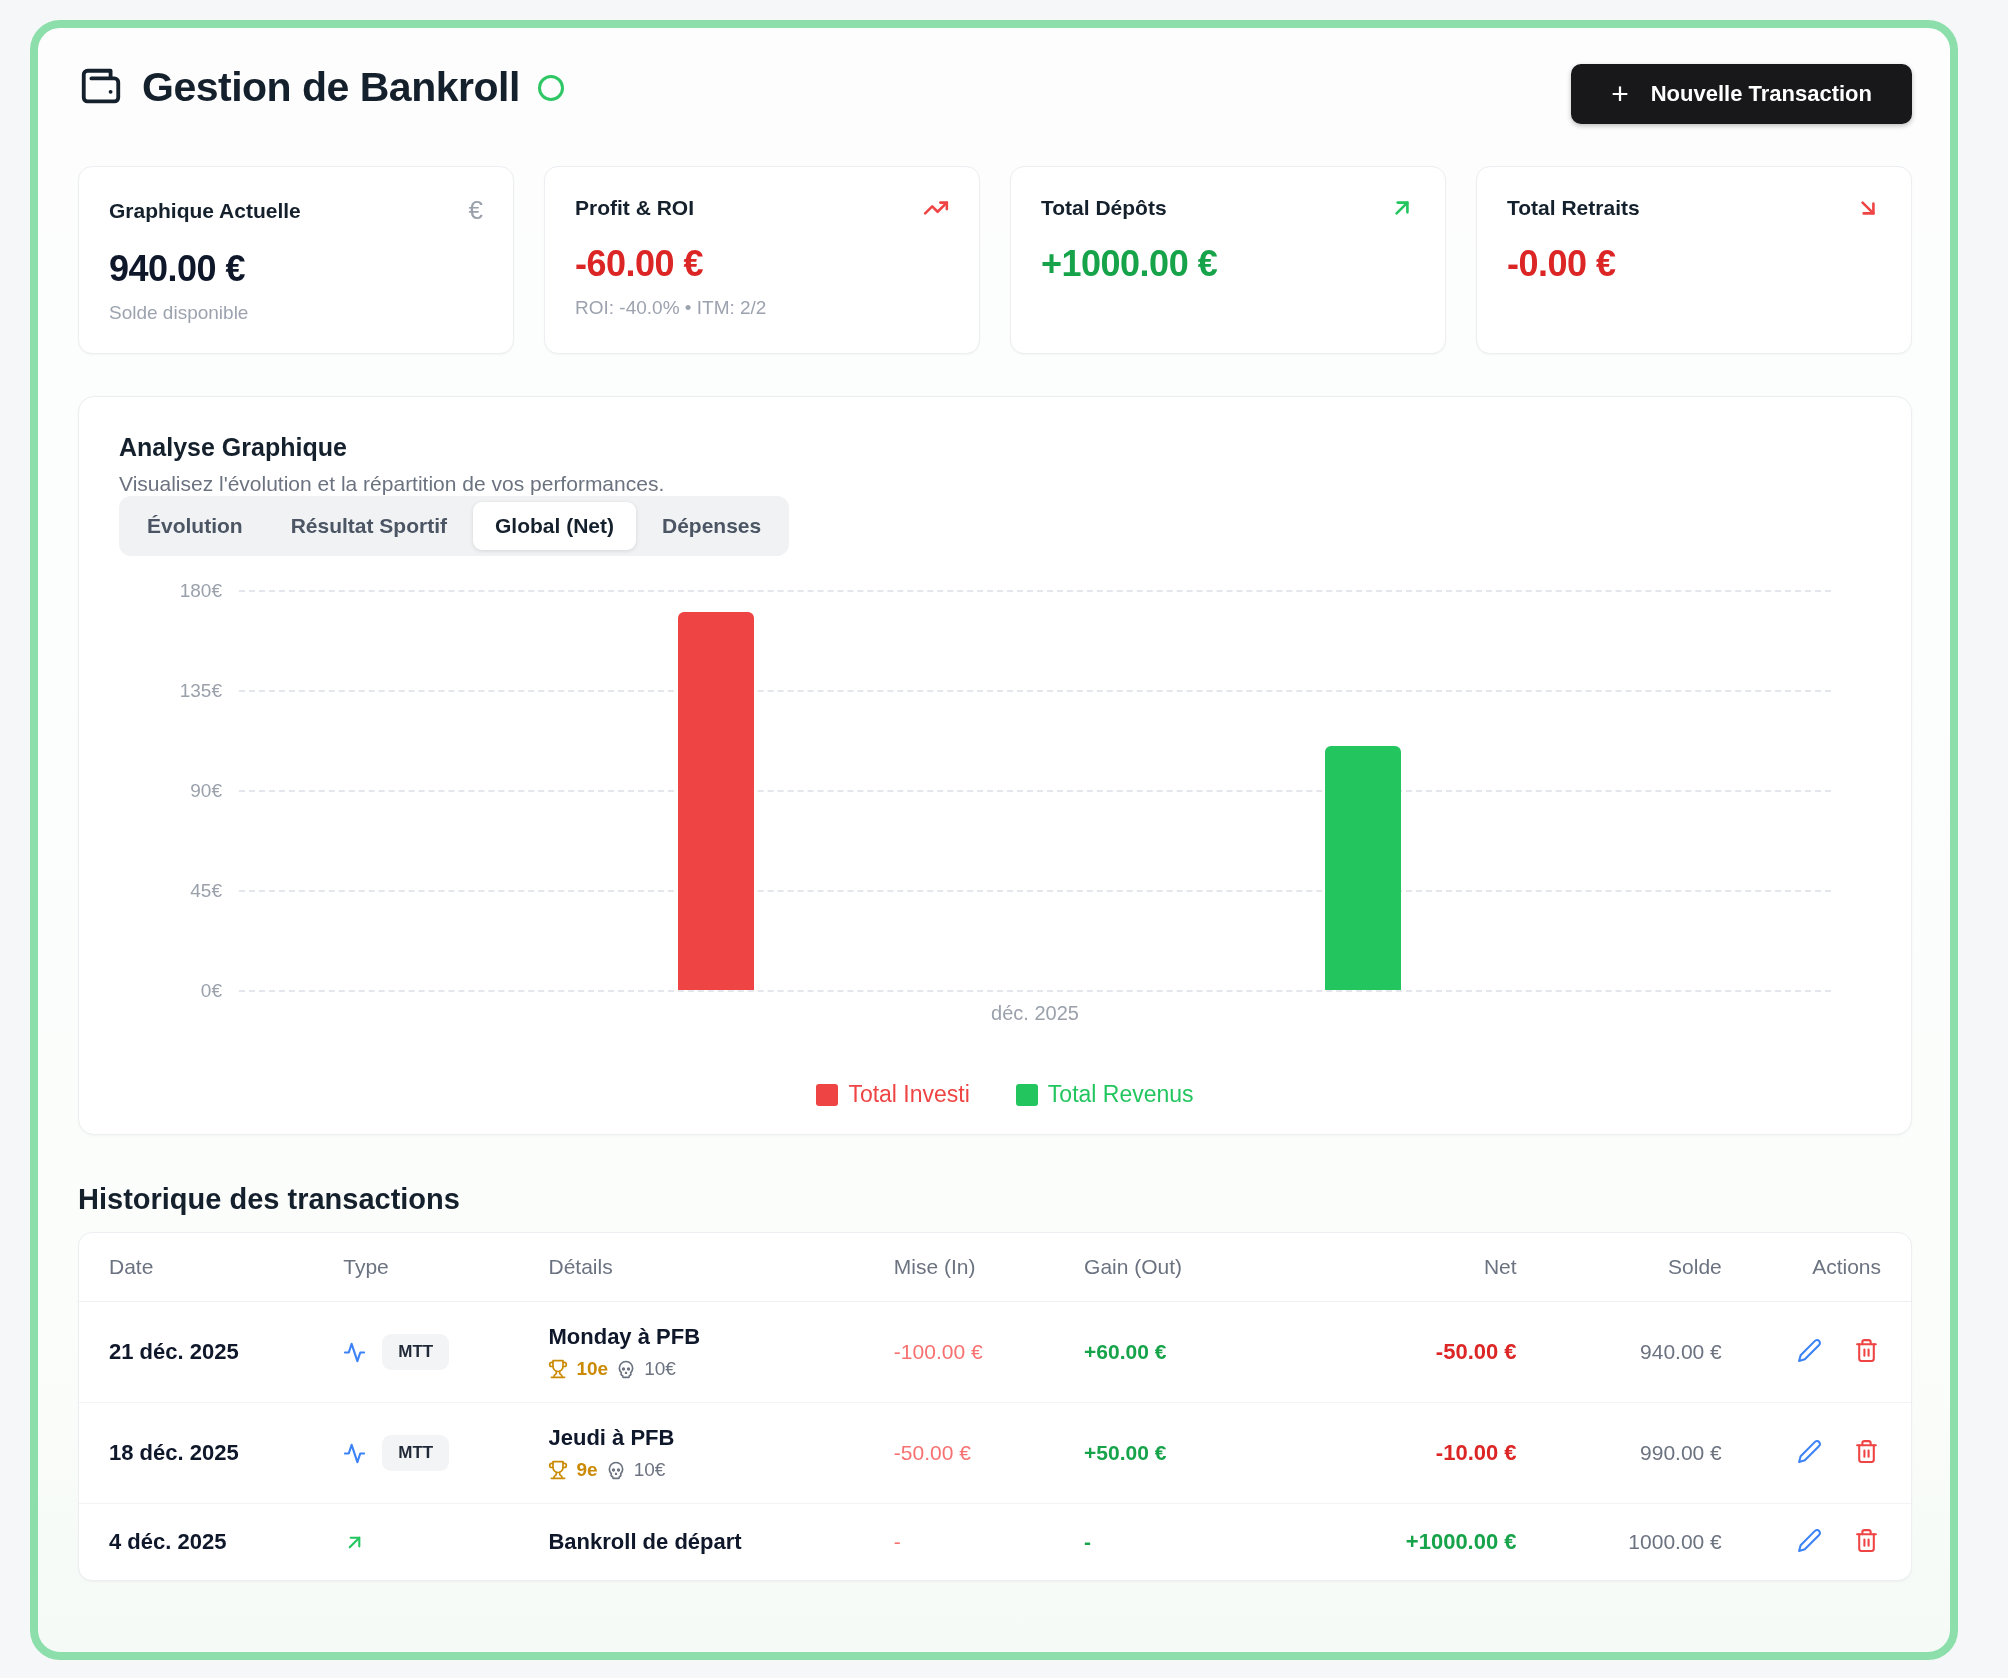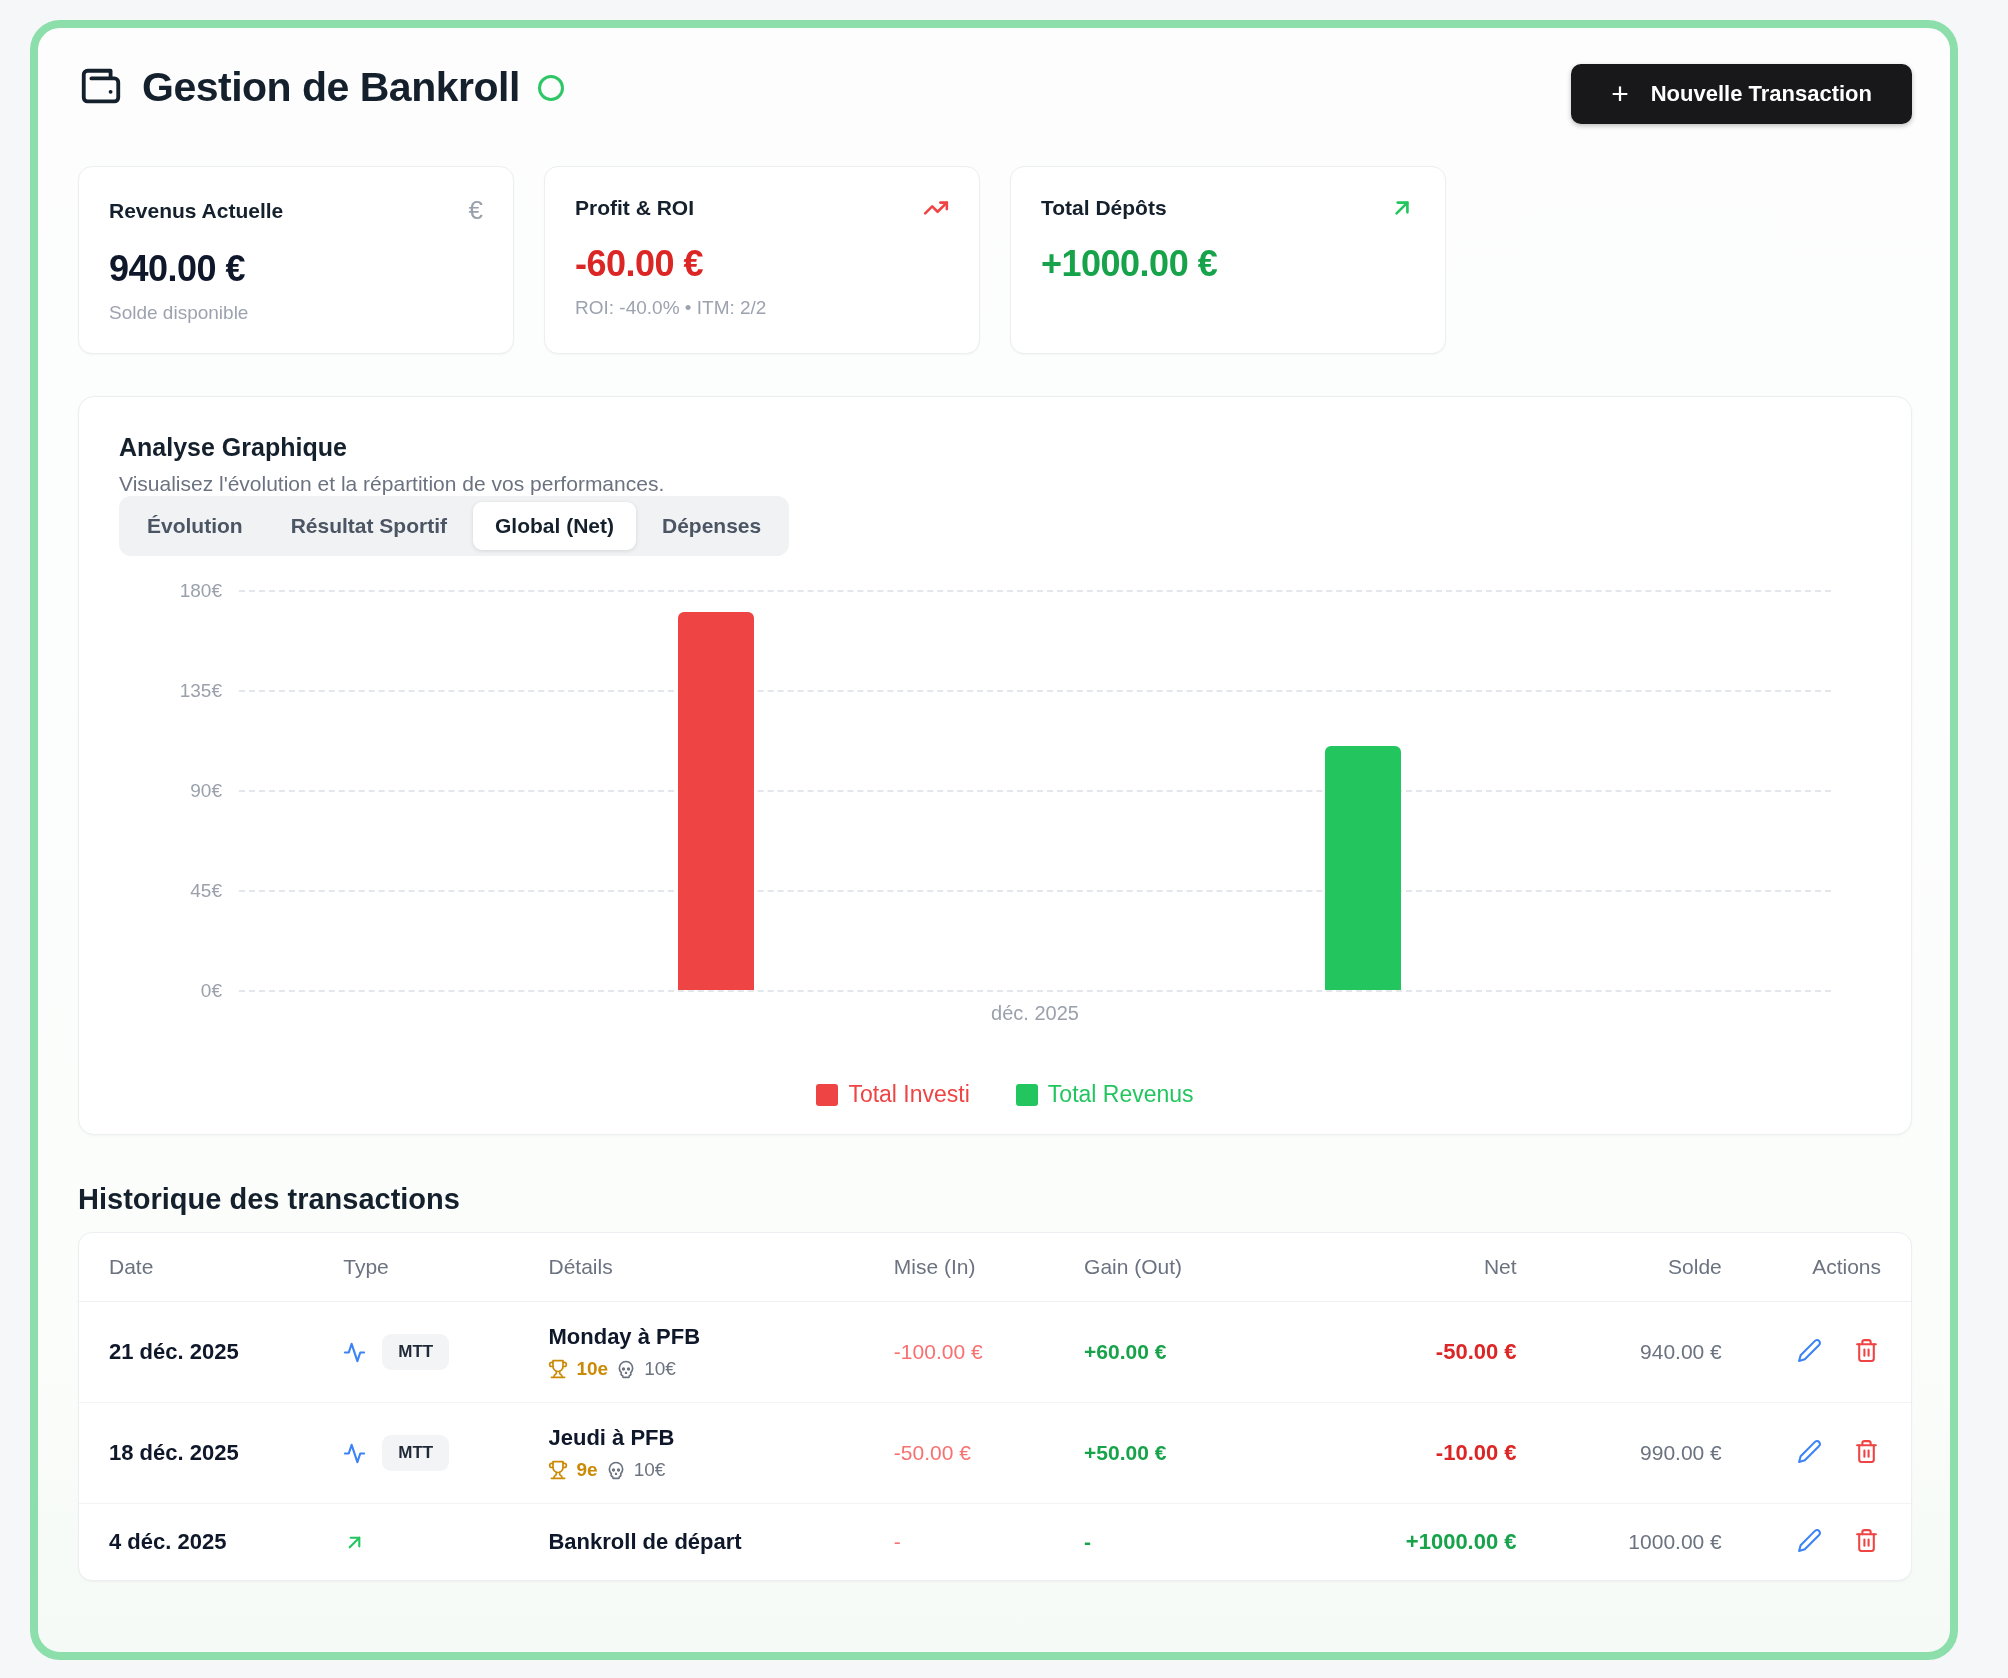--- a/index.html
+++ b/index.html
@@ -118,21 +118,21 @@
     <button class="new-tx-btn">
       <span class="plus">+</span>
       <span>Nouvelle Transaction</span>
     </button>
   </div>
 
   <div class="stats-grid">
 
     <div class="card">
       <div class="card-top">
-        <span class="card-label">Revenus Actuelle</span>
+        <span class="card-label">Graphique Actuelle</span>
         <span class="euro-glyph">€</span>
       </div>
       <div class="card-value v-dark">940.00 €</div>
       <div class="card-sub">Solde disponible</div>
     </div>
 
     <div class="card">
       <div class="card-top">
         <span class="card-label">Profit &amp; ROI</span>
         <svg class="mini-svg st-red" viewBox="0 0 24 24">
@@ -148,20 +148,30 @@
       <div class="card-top">
         <span class="card-label">Total Dépôts</span>
         <svg class="mini-svg st-green" viewBox="0 0 24 24">
           <path d="M7 17 17 7"></path>
             <path d="M8 7h9v9"></path>
         </svg>
       </div>
       <div class="card-value v-green">+1000.00 €</div>
     </div>
 
+    <div class="card">
+      <div class="card-top">
+        <span class="card-label">Total Retraits</span>
+        <svg class="mini-svg st-red" viewBox="0 0 24 24">
+          <path d="M7 7l10 10"></path>
+            <path d="M17 8v9H8"></path>
+        </svg>
+      </div>
+      <div class="card-value v-red">-0.00 €</div>
+    </div>
   </div>
 
   <div class="chart-card">
     <div class="chart-title">Analyse Graphique</div>
     <div class="chart-sub">Visualisez l'évolution et la répartition de vos performances.</div>
 
     <div class="tabbar">
       <button class="tab">Évolution</button>
       <button class="tab">Résultat Sportif</button>
       <button class="tab active">Global (Net)</button>

